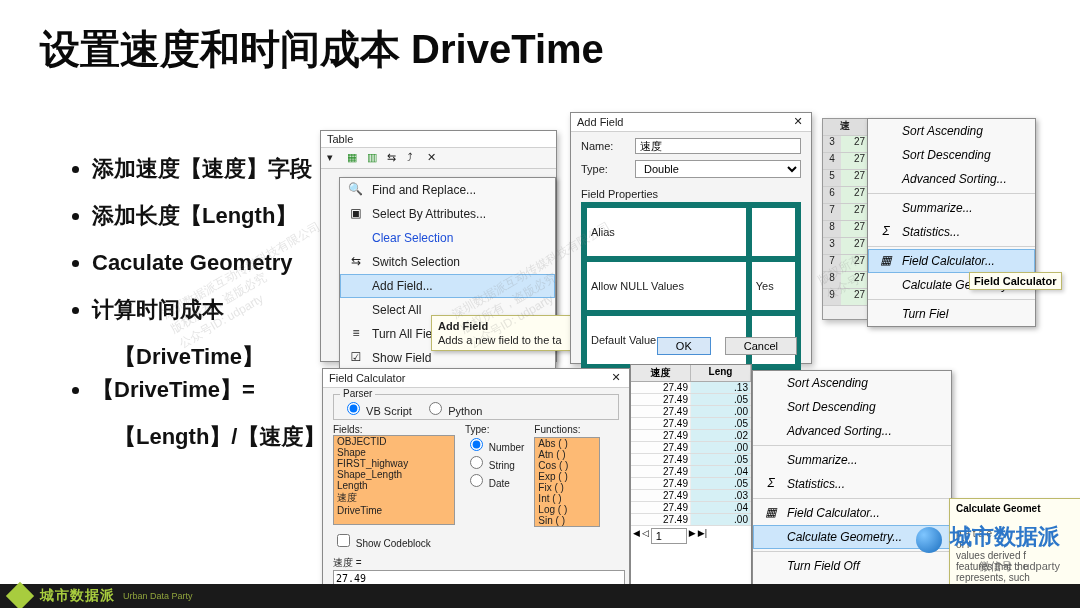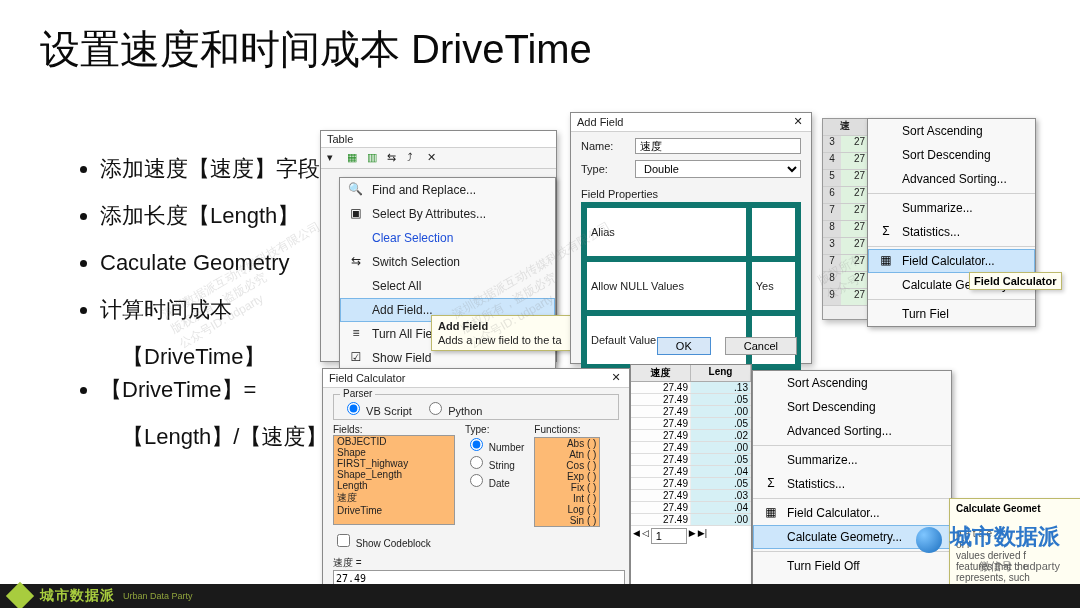--- a/index.html
+++ b/index.html
@@ -1,18 +1,18 @@
 <!DOCTYPE html>
 <html><head>
 <meta charset="utf-8">
 <style>
   html,body { margin:0; padding:0; width:1080px; height:608px; font-family:"Microsoft YaHei","Segoe UI",Tahoma,sans-serif; background:#fff; overflow:hidden; }
   .slide { position:relative; width:1080px; height:608px; }
-  .title { position:absolute; left:40px; top:22px; font-size:40px; font-weight:400; color:#0a0a0a; }
-  .bullets { position:absolute; left:36px; top:130px; width:280px; font-size:22px; color:#111; line-height:1.5; }
+  .title { position:absolute; left:40px; top:22px; font-size:40px; font-weight:700; color:#0a0a0a; }
+  .bullets { position:absolute; left:28px; top:130px; width:280px; font-size:22px; color:#111; line-height:1.5;font-weight:bold; }
   .bullets li { margin-bottom:14px; list-style:disc; margin-left:24px; }
   .sub { margin-left:46px; margin-top:6px; font-size:22px; }
 
   
   .win { position:absolute; background:#f4f4f4; border:1px solid #8a8a8a; box-shadow:2px 3px 6px rgba(0,0,0,0.25); font-size:11px; color:#222; }
   .win .titlebar { background:#fff; border-bottom:1px solid #d0d0d0; padding:2px 6px; display:flex; justify-content:space-between; align-items:center; }
   .win .titlebar .x { width:14px; height:14px; text-align:center; line-height:12px; cursor:pointer; }
   .btn { background:#e9e9e9; border:1px solid #9a9a9a; padding:2px 18px; font-size:11px; cursor:pointer; }
   .btn.primary { background:#d7e7f7; border-color:#4a8fd4; }
   input[type=text],select { font-size:11px; padding:1px 4px; border:1px solid #999; background:#fff; }
@@ -31,21 +31,21 @@
   
   #addField { left:570px; top:112px; width:240px; height:250px; }
   #addField .row { display:flex; align-items:center; margin:6px 10px; gap:8px; }
   #addField .row label { width:46px; }
   #addField .fp-title { margin:10px 10px 2px; font-size:11px; }
   #addField table.fp { width:calc(100% - 20px); margin:0 10px; border-collapse:collapse; background:#fff; border:1px solid #aaa; }
   #addField table.fp td { border:6px solid #0f766e; padding:18px 4px; font-size:11px; }
   #addField .actions { position:absolute; bottom:8px; right:14px; display:flex; gap:14px; }
 
   
-  .ctxmenu { position:absolute; background:#f8f8f8; border:1px solid #8c8c8c; box-shadow:2px 2px 5px rgba(0,0,0,0.3); font-size:12px; }
+  .ctxmenu { position:absolute; background:#f8f8f8; border:1px solid #8c8c8c; box-shadow:2px 2px 5px rgba(0,0,0,0.3); font-size:12px;font-style:italic; }
   .ctxmenu .mi { display:flex; align-items:center; gap:8px; padding:4px 10px; white-space:nowrap; }
   .ctxmenu .mi .mi-ico { width:16px; height:16px; display:inline-block; text-align:center; }
   .ctxmenu .mi.sel { background:#cde6fb; border:1px solid #7ab7e8; padding:3px 9px; }
   .ctxmenu .sep { height:1px; background:#d0d0d0; margin:2px 0; }
   #ctx1 { left:867px; top:118px; width:167px; }
   #ctx1tip { position:absolute; left:969px; top:272px; background:#fffef2; border:1px solid #bdb96b; padding:2px 4px; font-size:11px; font-weight:700; box-shadow:2px 2px 4px rgba(0,0,0,0.2); }
 
   
   #strip1 { left:822px; top:118px; width:44px; height:200px; background:#eee; border:1px solid #999; }
   #strip1 .cell { height:16px; border-bottom:1px solid #ccc; font-size:10px; padding:0 2px; background:#dff2df; text-align:right; }
@@ -53,21 +53,21 @@
 
   
   #fc { left:322px; top:368px; width:306px; height:236px; }
   #fc .body { padding:6px 10px; }
   #fc .grp { border:1px solid #bbb; padding:4px 8px 2px; position:relative; margin-bottom:4px; }
   #fc .grp .lg { position:absolute; top:-7px; left:6px; font-size:10px; background:#f4f4f4; padding:0 3px; }
   #fc .cols { display:flex; gap:10px; }
   #fc .list { width:120px; height:88px; background:#fdba74; border:1px solid #999; overflow:auto; font-size:10px; }
   #fc .list div { padding:0 3px; }
   #fc .typcol label { display:block; font-size:10px; }
-  #fc .fncol { width:44px;text-align:right; }
+  #fc .fncol { width:44px; }
   #fc .fncol .hd { font-size:10px; margin-bottom:2px; }
   #fc .fncol .list { width:64px; height:88px; }
   #fc .exprlabel { font-size:10px; margin-top:6px; }
   #fc textarea { width:100%; height:22px; font-size:10px; resize:none; border:1px solid #999; background:#fff; }
 
   
   #dataTable { position:absolute; left:630px; top:364px; width:120px; height:230px; border:1px solid #888; background:#fff; font-size:10px; }
   #dataTable .hd { display:flex; background:#e8e8e8; border-bottom:1px solid #aaa; }
   #dataTable .hd div { flex:1; text-align:center; padding:1px 0; border-right:1px solid #bbb; font-weight:600; }
   #dataTable .row { display:flex; border-bottom:1px solid #ddd; }
@@ -132,27 +132,27 @@
           <span>Select By Attributes...</span>
         </div>
         <div class="mi" style="color: #1d4ed8;">
           <span class="mi-ico"></span>
           <span>Clear Selection</span>
         </div>
         <div class="mi">
           <span class="mi-ico">⇆</span>
           <span>Switch Selection</span>
         </div>
-        <div class="mi">
-          <span class="mi-ico"></span>
-          <span>Select All</span>
-        </div>
         <div class="mi sel">
           <span class="mi-ico"></span>
           <span>Add Field...</span>
+        </div>
+        <div class="mi">
+          <span class="mi-ico"></span>
+          <span>Select All</span>
         </div>
         <div class="mi">
           <span class="mi-ico">≡</span>
           <span>Turn All Fiel</span>
         </div>
         <div class="mi">
           <span class="mi-ico">☑</span>
           <span>Show Field</span>
         </div>
         <div class="mi">

